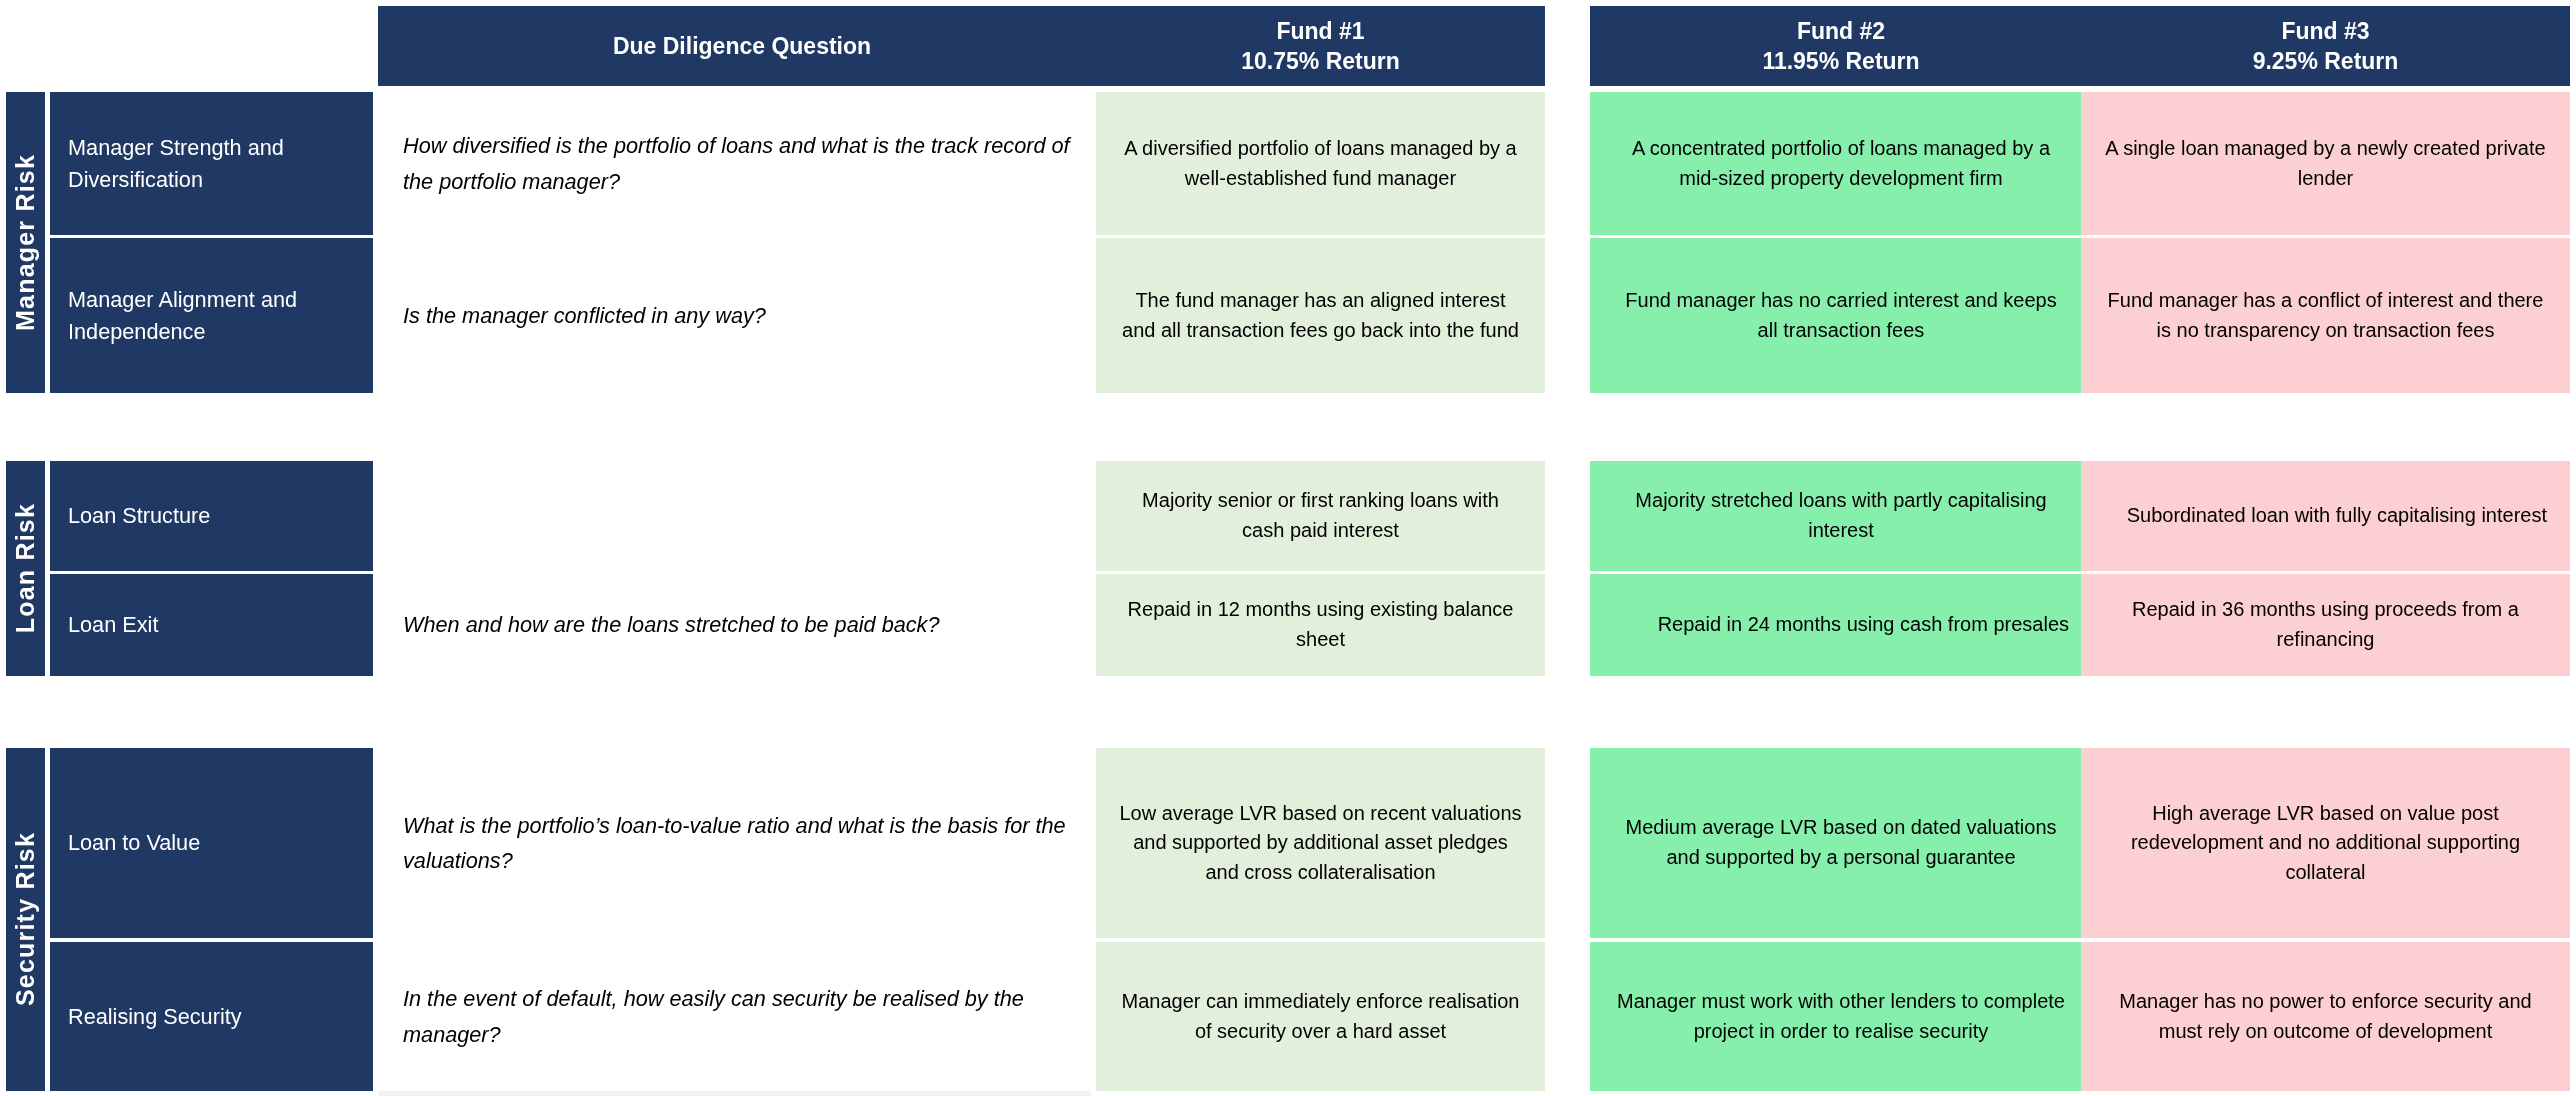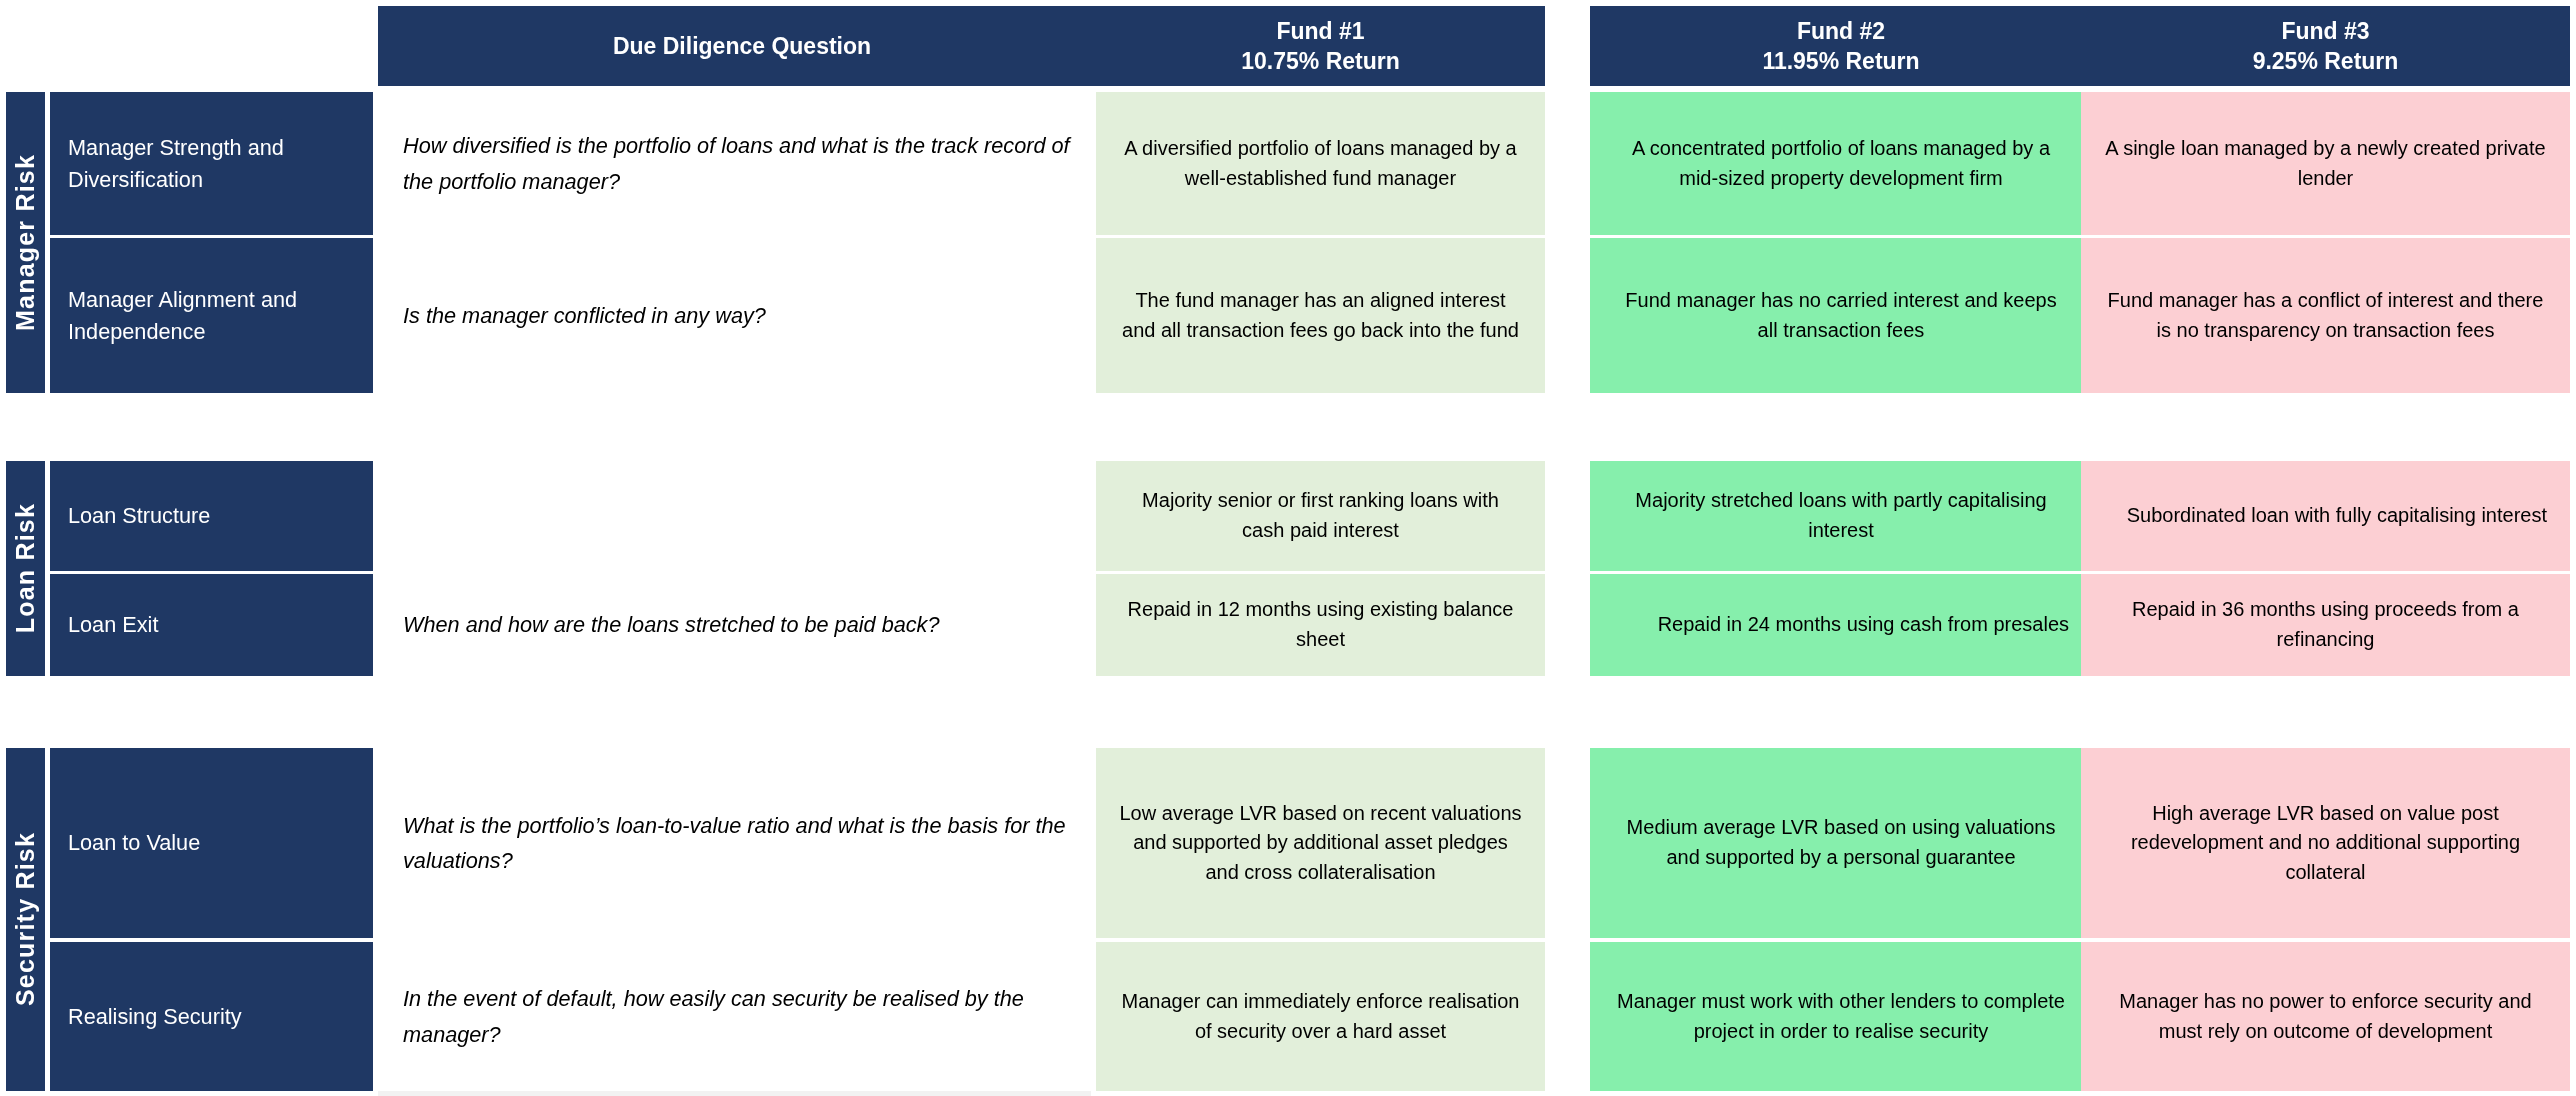--- a/index.html
+++ b/index.html
@@ -149,21 +149,21 @@
   <div class="cell navy label-cell c-label s3r1">
     <span>Loan to Value</span>
   </div>
   <div class="cell q-cell c-q s3r1">
     <span>What is the portfolio’s loan-to-value ratio and what is the basis for the valuations?</span>
   </div>
   <div class="cell ans bg-f1 c-f1 s3r1">
     <span>Low average LVR based on recent valuations and supported by additional asset pledges and cross collateralisation</span>
   </div>
   <div class="cell ans bg-f2 c-f2 s3r1">
-    <span>Medium average LVR based on using valuations and supported by a personal guarantee</span>
+    <span>Medium average LVR based on dated valuations and supported by a personal guarantee</span>
   </div>
   <div class="cell ans bg-f3 c-f3 s3r1">
     <span>High average LVR based on value post redevelopment and no additional supporting collateral</span>
   </div>
 
   <div class="cell navy label-cell c-label s3r2">
     <span>Realising Security</span>
   </div>
   <div class="cell q-cell c-q s3r2">
     <span>In the event of default, how easily can security be realised by the manager?</span>

